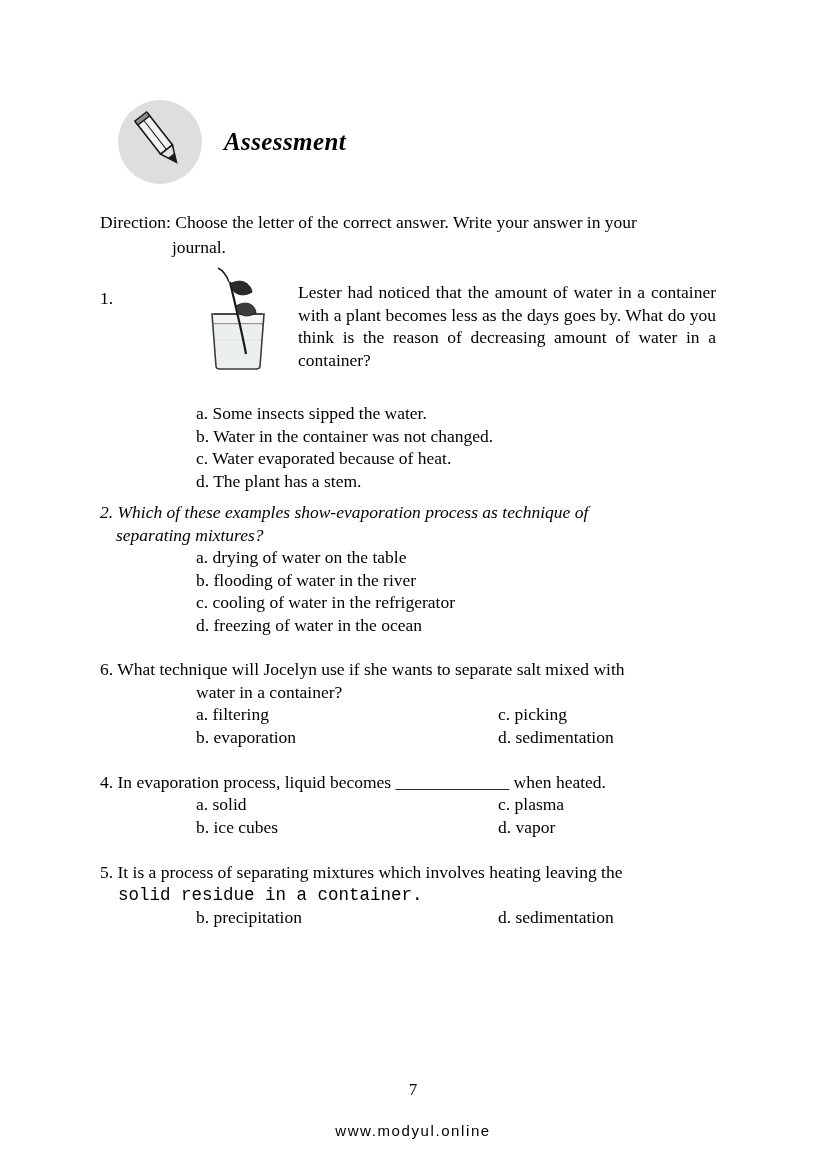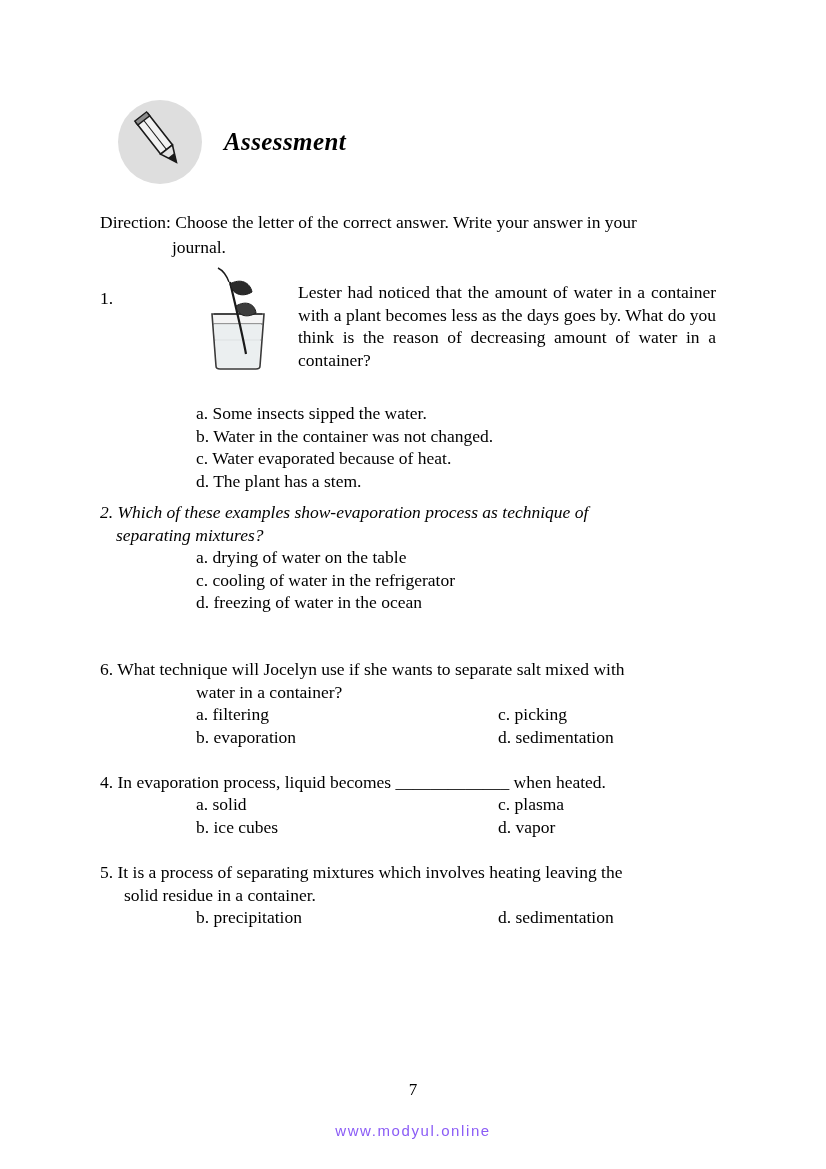--- a/index.html
+++ b/index.html
@@ -176,21 +176,22 @@
   .q5 {
     position: absolute;
     left: 100px;
     top: 861px;
     width: 628px;
     font-size: 17.5px;
     line-height: 22.6px;
   }
   .q5 .stem-cont {
     display: block;
-    margin-left: 24px;
+    margin-left: 18px;
+    font-family: Liberation Mono, monospace;
   }
   .q5-choices {
     position: absolute;
     left: 196px;
     top: 906px;
     width: 540px;
     font-size: 17.5px;
     line-height: 22.6px;
   }
 
@@ -217,21 +218,21 @@
   }
   .watermark {
     position: absolute;
     left: 0;
     top: 1122px;
     width: 826px;
     text-align: center;
     font-family: "Liberation Sans", sans-serif;
     font-size: 15px;
     letter-spacing: 1.6px;
-    color: #8b5cf6;
+    color: #000000;
   }
 </style>
 </head>
 <body>
 
 <div class="page">
 
   <div class="header">
     <div class="badge"></div>
     <svg class="pencil-svg" viewBox="0 0 68 68">
@@ -284,20 +285,21 @@
     <div>c. Water evaporated because of heat.</div>
     <div>d. The plant has a stem.</div>
   </div>
 
   <div class="q2">
     <span class="stem">2. Which of these examples show-evaporation process as technique of</span>
     <span class="stem-cont">separating mixtures?</span>
   </div>
   <div class="q2-choices">
     <div>a. drying of water on the table</div>
+    <div>b. flooding of water in the river</div>
     <div>c. cooling of water in the refrigerator</div>
     <div>d. freezing of water in the ocean</div>
   </div>
 
   <div class="q3">
     <span class="stem">6. What technique will Jocelyn use if she wants to separate salt mixed with</span>
     <span class="stem-cont">water in a container?</span>
   </div>
   <div class="q3-choices">
     <div class="choice-row">

